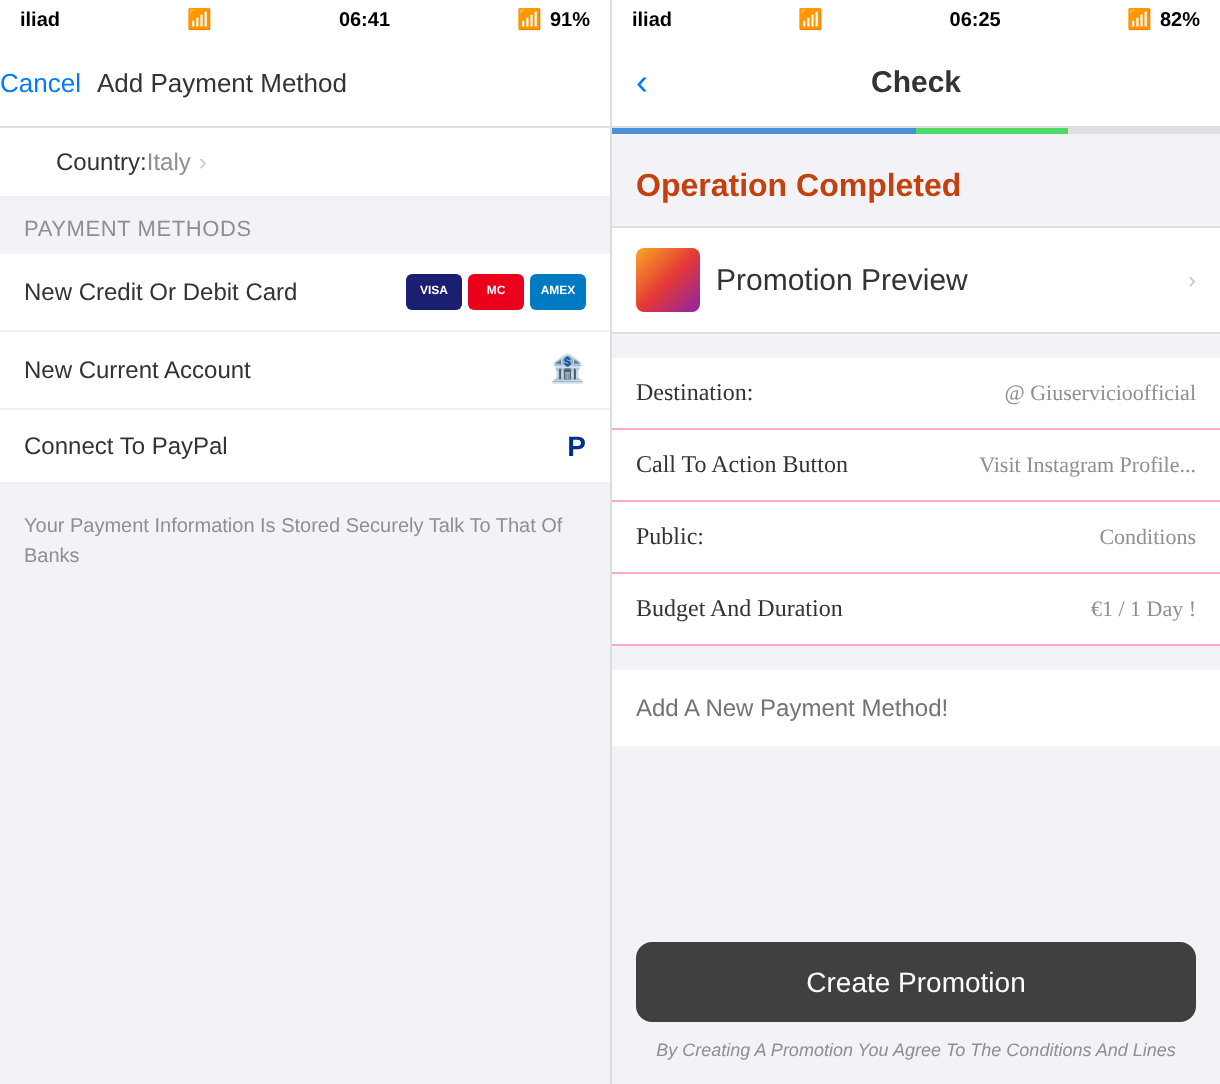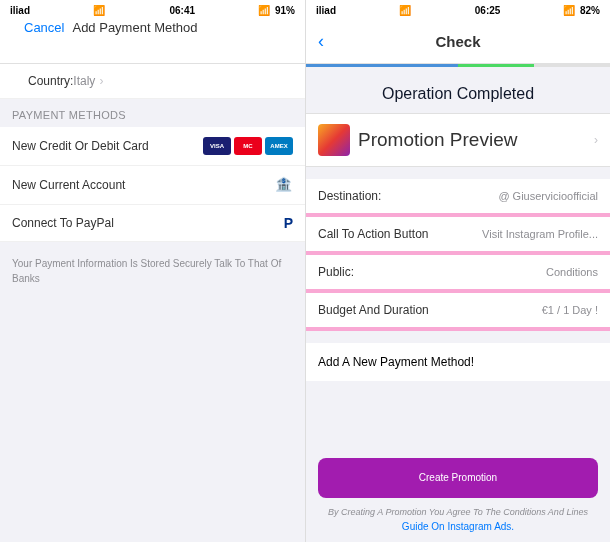--- a/index.html
+++ b/index.html
@@ -35,22 +35,22 @@
     .status-bar-right-side {
       display: flex;
       align-items: center;
       gap: 4px;
     }
 
     .nav-header-left {
       height: 44px;
       background: white;
       display: flex;
-      align-items: flex-start;
-      padding: 0 24px;
+      align-items: center;
+      padding: 0 0;
       border-bottom: 1px solid #e0e0e0;
     }
 
     .nav-title-left {
       font-size: 13px;
       font-weight: 500;
       color: #333;
     }
 
     .cancel-btn {
@@ -209,25 +209,24 @@
     .progress-segment {
       flex: 1;
       height: 3px;
     }
 
     .progress-done { background: #4a90d9; }
     .progress-active { background: #4cd964; }
     .progress-inactive { background: #e0e0e0; }
 
     .operation-completed {
-      text-align: center;
       padding: 18px 12px 10px 12px;
       font-size: 16px;
-      font-weight: 400;
-      color: #0f172a;
+      font-weight: 700;
+      color: #c2410c;
     }
 
     .promotion-preview-row {
       background: white;
       display: flex;
       align-items: center;
       justify-content: space-between;
       padding: 10px 12px;
       border-top: 1px solid #e0e0e0;
       border-bottom: 1px solid #e0e0e0;
@@ -240,72 +239,73 @@
     }
 
     .promo-thumb {
       width: 32px;
       height: 32px;
       border-radius: 4px;
       background: linear-gradient(135deg, #f9a825, #e53935, #8e24aa);
     }
 
     .promo-label {
-      font-size: 19px;
+      font-size: 15px;
       font-weight: 500;
       color: #333;
     }
 
     .detail-rows {
       background: white;
       margin-top: 12px;
     }
 
     .detail-row {
       display: flex;
       align-items: center;
       justify-content: space-between;
       padding: 10px 12px;
-      border-bottom: 4px solid #f9a8d4;
-      font-size: 12px;
+      border-bottom: 1px solid #f9a8d4;
+      font-size: 12px;
+      font-family: Liberation Serif, serif;
     }
 
     .detail-label {
       color: #333;
       font-size: 12px;
     }
 
     .detail-value {
       color: #8e8e93;
       font-size: 11px;
       max-width: 140px;
       text-align: right;
     }
 
     .add-payment-row {
       background: white;
       padding: 12px 12px;
       font-size: 12px;
-      color: #000000;
+      color: #737373;
       margin-top: 12px;
     }
 
     .bottom-section {
       margin-top: auto;
       padding: 10px 12px;
     }
 
     .create-btn {
       width: 100%;
       height: 40px;
-      background: #a21caf;
+      background: #404040;
       border: none;
       border-radius: 8px;
       color: white;
-      font-size: 10px;
+      font-size: 14px;
       font-weight: 500;
       cursor: pointer;
       margin-bottom: 8px;
     }
 
     .footer-text {
       text-align: center;
       font-size: 9px;
       color: #8e8e93;
       line-height: 1.5;
@@ -428,16 +428,15 @@
     </div>
   </div>
 
   <div class="add-payment-row">
     <span>Add A New Payment Method!</span>
   </div>
 
   <div class="bottom-section">
     <button class="create-btn">Create Promotion</button>
     <div class="footer-text">By Creating A Promotion You Agree To The Conditions And Lines</div>
-    <div class="guide-link">Guide On Instagram Ads.</div>
   </div>
 
 </div>
 
 </body></html>

